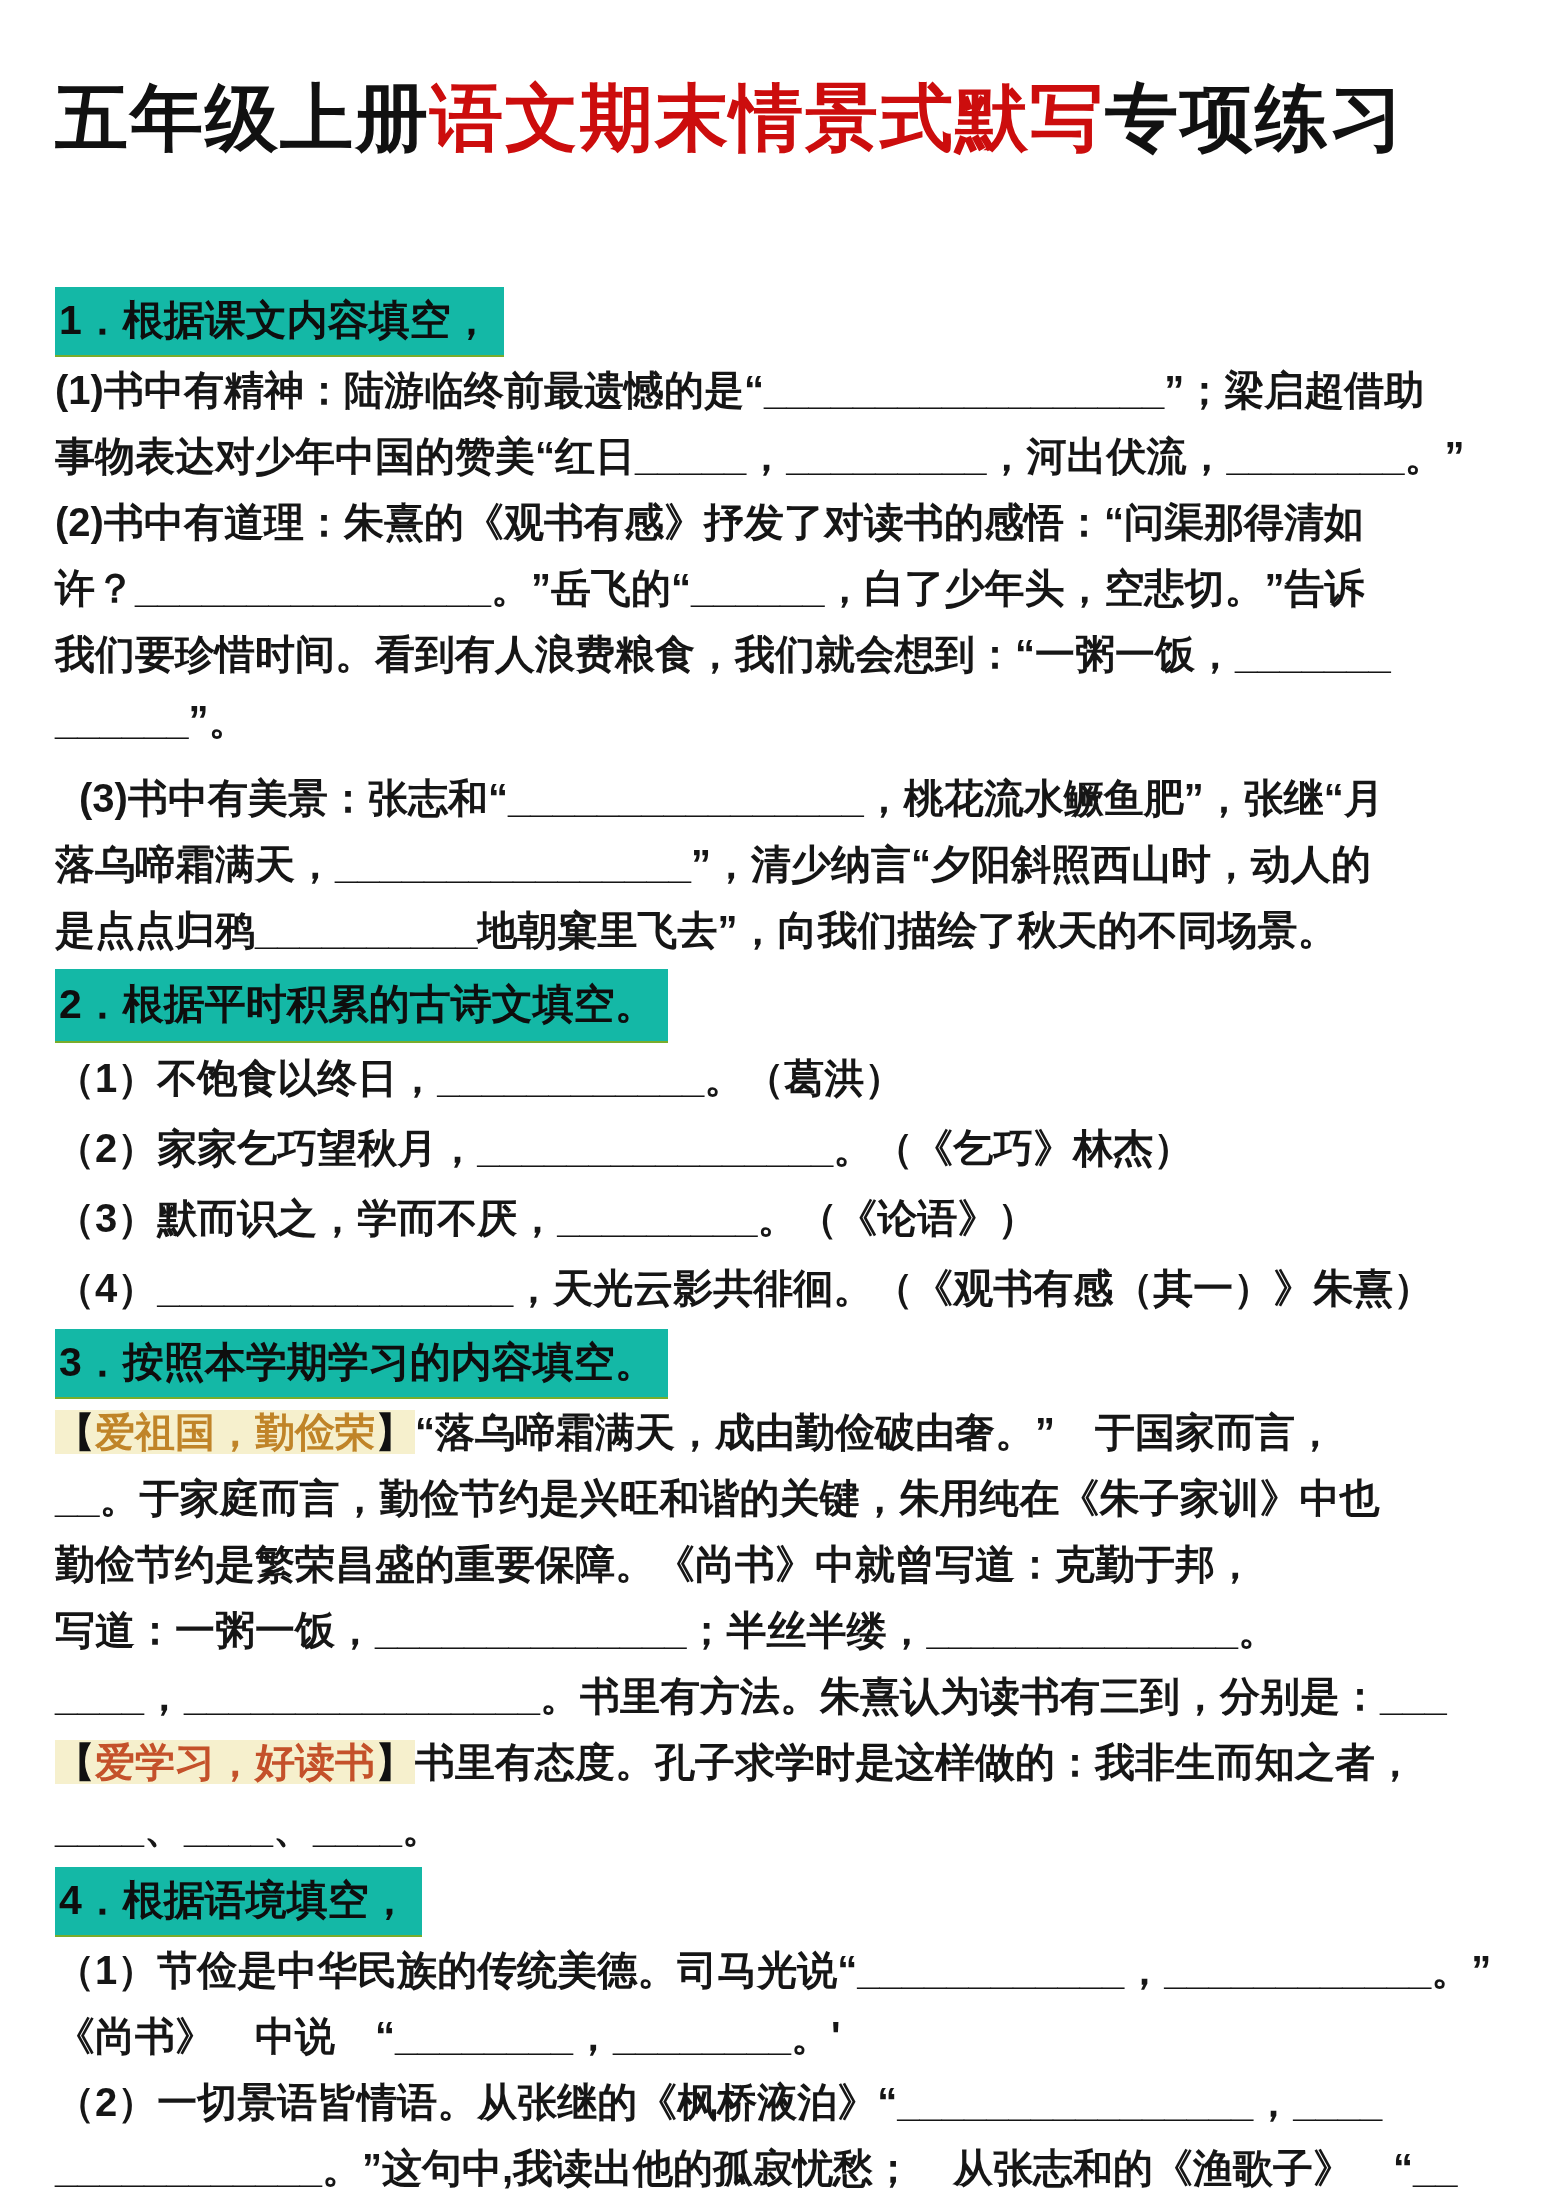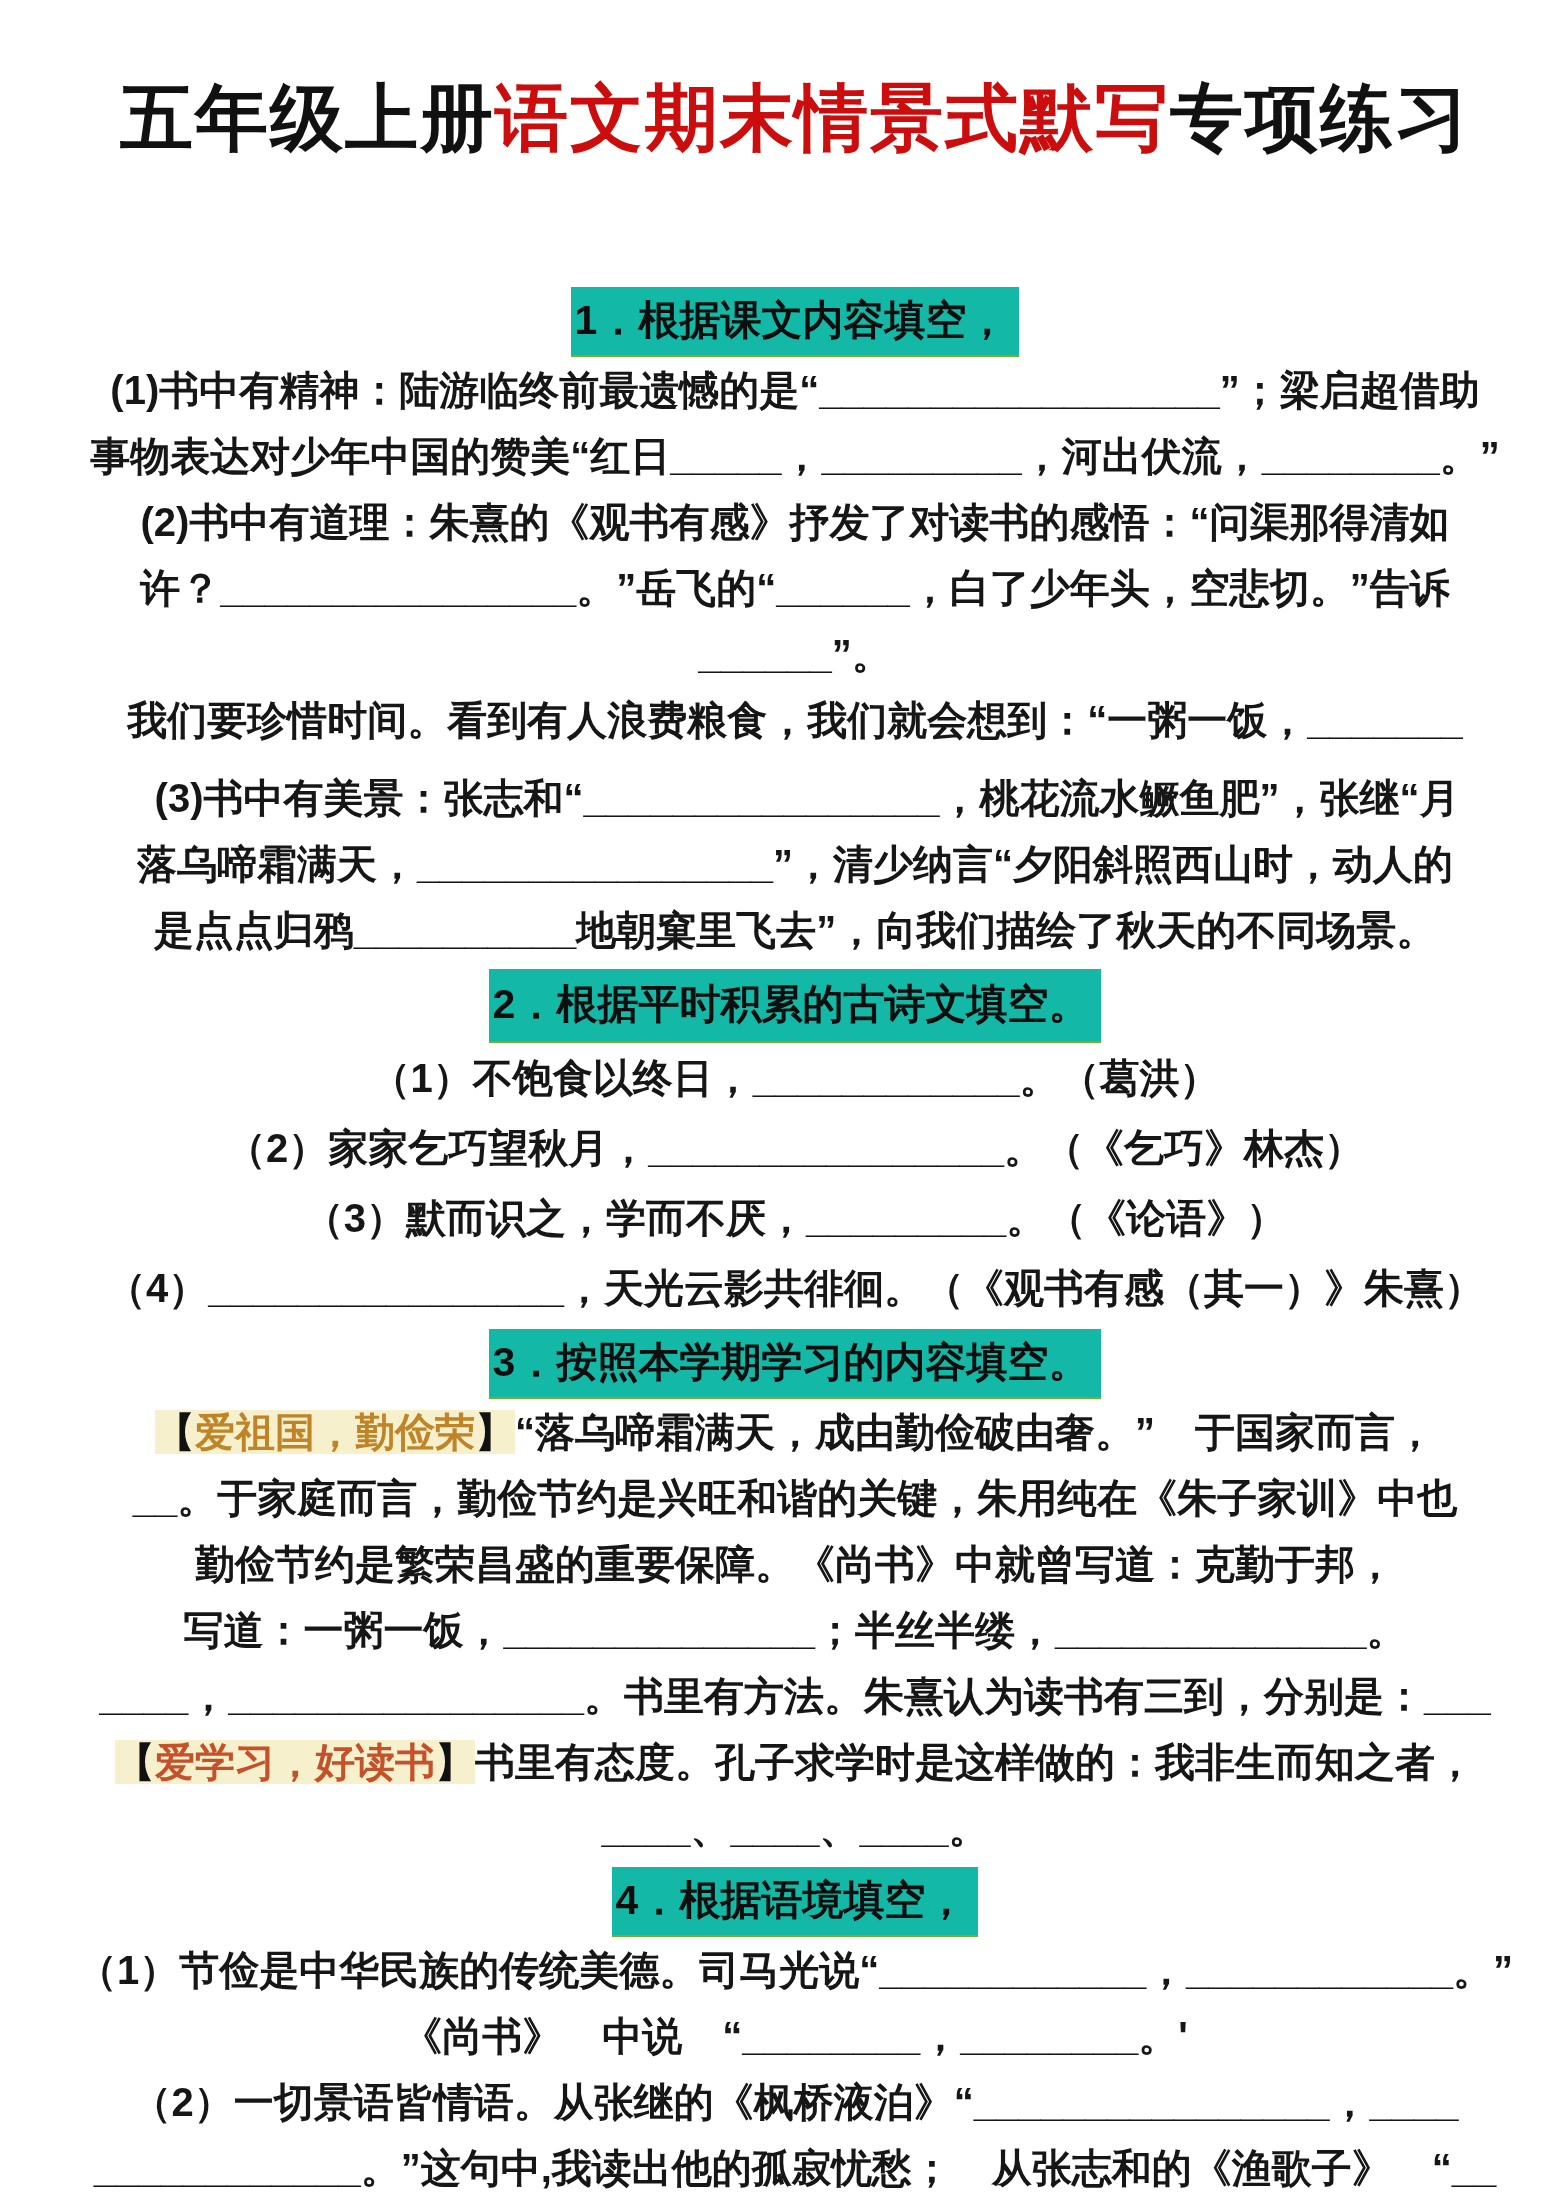--- a/index.html
+++ b/index.html
@@ -10,21 +10,20 @@
     height: 2208px;
     overflow: hidden;
   }
   .page {
     box-sizing: border-box;
     width: 1560px;
     height: 2208px;
     padding: 42px 25px 0 55px;
     font-family: "Liberation Sans", sans-serif;
     color: #141414;
-    text-align: center;
   }
   .title {
     font-size: 73px;
     font-weight: 900;
     letter-spacing: 2px;
     margin: 28px 0 0 0;
     white-space: nowrap;
     color: #111111;
   }
   .title .red { color: #cc0d0d; }
@@ -61,22 +60,22 @@
   <h1 class="title"><span>五年级上册</span><span class="red">语文期末情景式默写</span><span>专项练习</span></h1>
 
   <div class="content">
 
     <div class="sec s1">
       <div class="line hline"><span class="hl">1．根据课文内容填空，</span></div>
       <div class="line">(1)书中有精神：陆游临终前最遗憾的是“__________________”；梁启超借助</div>
       <div class="line">事物表达对少年中国的赞美“红日_____，_________，河出伏流，________。”</div>
       <div class="line">(2)书中有道理：朱熹的《观书有感》抒发了对读书的感悟：“问渠那得清如</div>
       <div class="line">许？________________。”岳飞的“______，白了少年头，空悲切。”告诉</div>
+      <div class="line">我们要珍惜时间。看到有人浪费粮食，我们就会想到：“一粥一饭，_______</div>
       <div class="line">______”。</div>
-      <div class="line">我们要珍惜时间。看到有人浪费粮食，我们就会想到：“一粥一饭，_______</div>
       <div class="line pgap">(3)书中有美景：张志和“________________，桃花流水鳜鱼肥”，张继“月</div>
       <div class="line">落乌啼霜满天，________________”，清少纳言“夕阳斜照西山时，动人的</div>
       <div class="line">是点点归鸦__________地朝窠里飞去”，向我们描绘了秋天的不同场景。</div>
     </div>
 
     <div class="sec s2">
       <div class="line hline"><span class="hl">2．根据平时积累的古诗文填空。</span></div>
       <div class="line">（1）不饱食以终日，____________。（葛洪）</div>
       <div class="line">（2）家家乞巧望秋月，________________。（《乞巧》林杰）</div>
       <div class="line">（3）默而识之，学而不厌，_________。（《论语》）</div>

